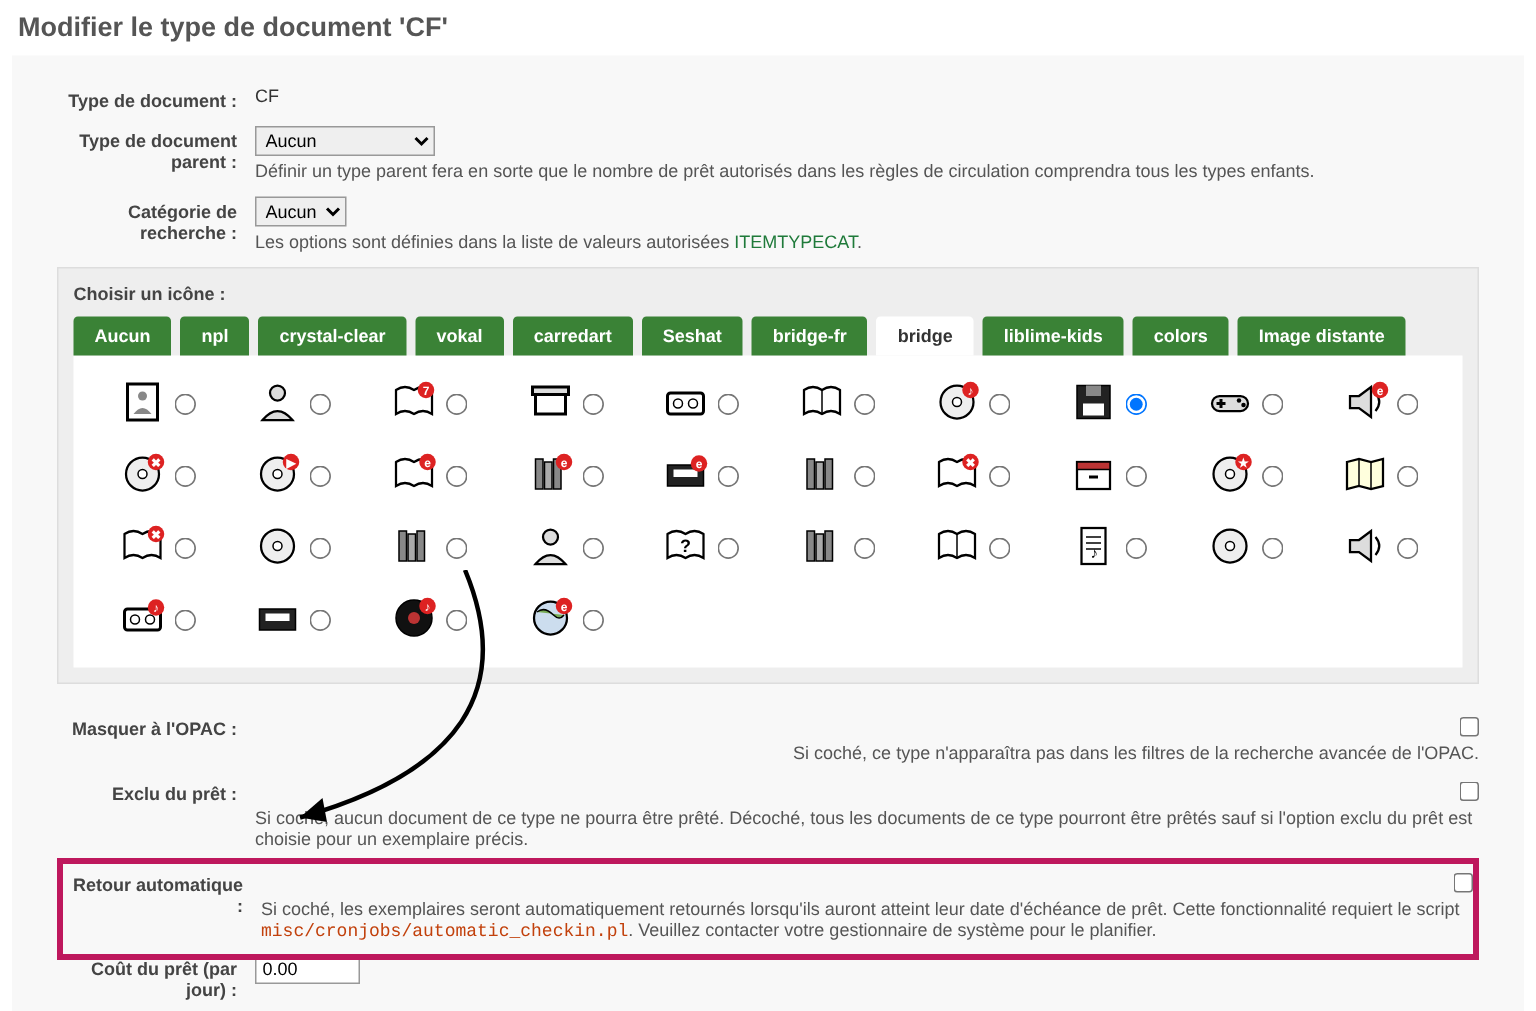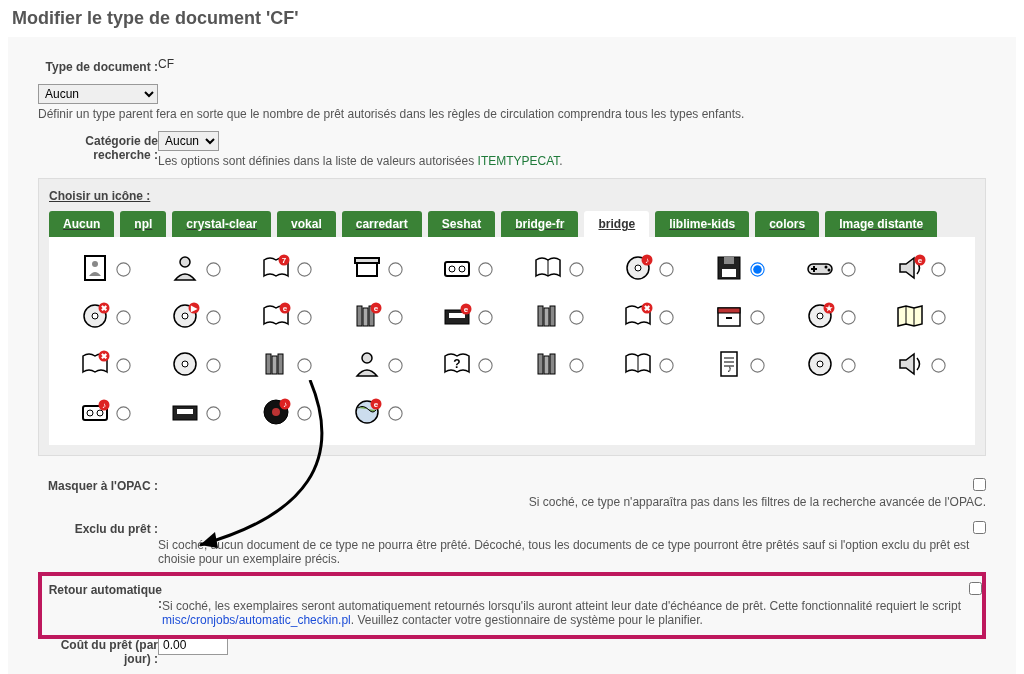--- a/index.html
+++ b/index.html
@@ -18,21 +18,21 @@
     }
     .form-container {
       background: #f8f8f8;
       padding: 20px 30px;
       margin: 0 8px;
     }
     .form-row {
       display: flex;
       margin-bottom: 10px;
       align-items: flex-start;
-      gap: 0;
+      gap: 12px;
     }
     .form-label {
       width: 120px;
       text-align: right;
       font-weight: bold;
       color: #444;
       font-size: 12px;
       padding-top: 3px;
       flex-shrink: 0;
     }
@@ -106,21 +106,21 @@
     }
     .checkbox-row { align-items: flex-start; }
     .checkbox-row .form-value { display: flex; gap: 4px; align-items: flex-end; flex-direction: column;}
     .checkbox-row input[type="checkbox"] { margin-top: 2px; flex-shrink:0;}
     .checkbox-row .help-text { margin-top: 0; }
     input[type="text"], input[type="number"] {
       border: 1px solid #999;
       padding: 2px 4px;
       font-size: 12px;
     }
-    code { font-family: Liberation Sans, sans-serif; color: #1d4ed8; margin-top: 40px;}
+    code { font-family: Liberation Mono, monospace; color: #c2410c; margin-top: 40px;}
     .highlight-box {
       border: 4px solid #be185d;
       position: relative;
     }
     .arrow-wrap {
       position: absolute;
       pointer-events: none;
       top: 380px;
       left: 180px;
       width: 260px;
@@ -133,20 +133,21 @@
 <h1 class="page-title">Modifier le type de document 'CF'</h1>
 
 <div class="form-container">
 
   <div class="form-row">
     <div class="form-label">Type de document :</div>
     <div class="form-value">CF</div>
   </div>
 
   <div class="form-row">
+    <div class="form-label">Type de document parent :</div>
     <div class="form-value">
       <select style="width:120px;">
         <option>Aucun</option>
       </select>
       <div class="help-text">Définir un type parent fera en sorte que le nombre de prêt autorisés dans les règles de circulation comprendra tous les types enfants.</div>
     </div>
   </div>
 
 
   <div class="form-row">
@@ -155,21 +156,21 @@
       <select>
         <option>Aucun</option>
       </select>
       <div class="help-text">
         <span>Les options sont définies dans la liste de valeurs autorisées</span>
         <a href="#" class="link">ITEMTYPECAT</a>.
       </div>
     </div>
   </div>
 
-  <div class="icon-section" style="position:relative;text-decoration:underline;">
+  <div class="icon-section" style="position:relative;">
     <div class="icon-section-label">Choisir un icône :</div>
     <div class="tabs" id="tabs">
         <div class="tab">Aucun</div>
         <div class="tab">npl</div>
         <div class="tab">crystal-clear</div>
         <div class="tab">vokal</div>
         <div class="tab">carredart</div>
         <div class="tab">Seshat</div>
         <div class="tab">bridge-fr</div>
         <div class="tab active">bridge</div>

